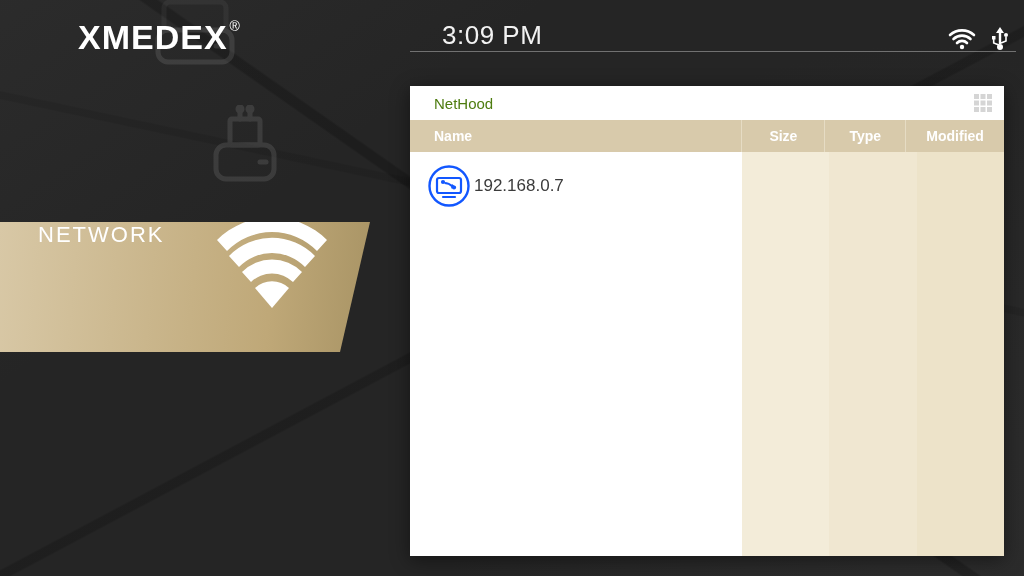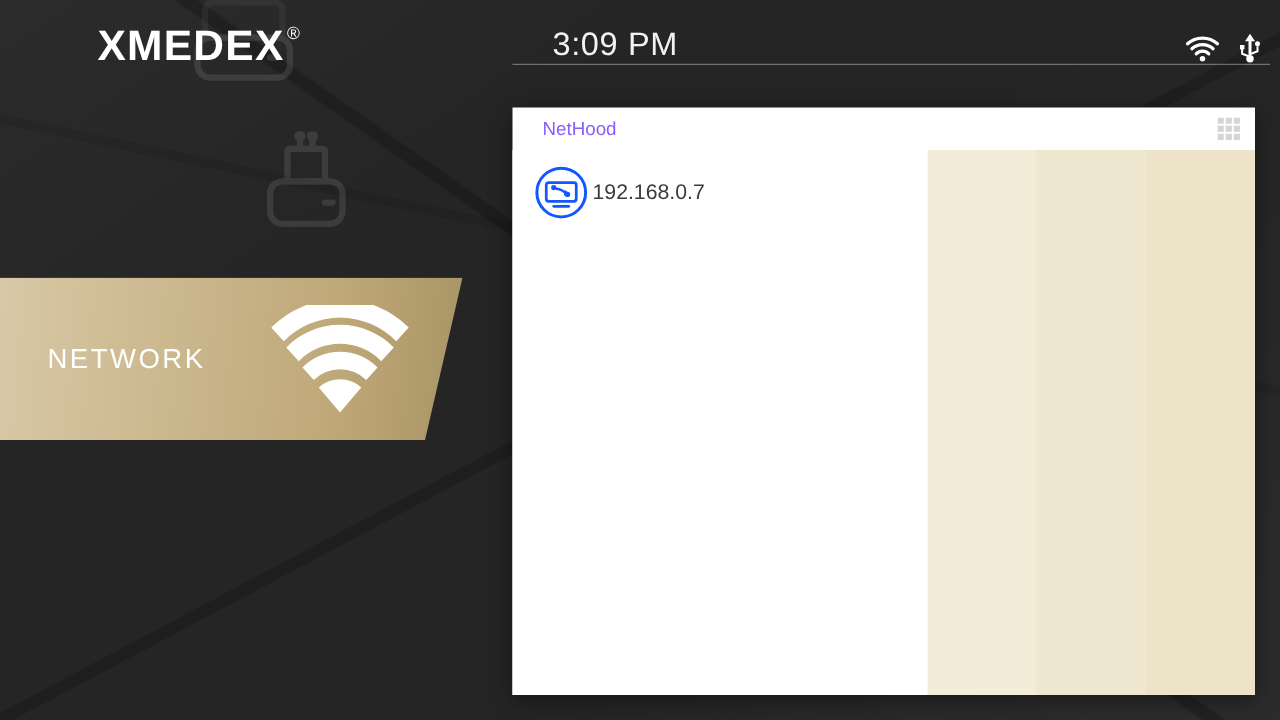--- a/index.html
+++ b/index.html
@@ -60,21 +60,21 @@
     .dim-usb-drive {
       position:absolute; top:105px; left:210px; opacity:0.10;
     }
     .dim-usb-drive svg, .dim-storage-icon svg { display:block; }
 
     .network-item {
       position:absolute; top:222px; left:0; width:395px; height:130px;
       background:linear-gradient(95deg, #d8c8a6 0%, #bfa878 68%, #a38f60 100%);
       
       clip-path: polygon(0 0, 370px 0, 340px 130px, 0 130px);
-      display:flex; align-items:center;
+      display:flex; 
       color:#fff;
       box-shadow:0 2px 12px rgba(0,0,0,0.4);
     }
     .network-item .label {
       font-size:22px; letter-spacing:2px; margin-left:38px;
     }
     .network-item .wifi-big { margin-left:auto; margin-right:68px; }
     .network-item .wifi-big svg { display:block; }
 
     
@@ -82,21 +82,21 @@
       position:absolute; top:86px; left:410px;
       width:594px; height:470px;
       background:#ffffff;
       box-shadow:0 4px 18px rgba(0,0,0,0.45);
       display:flex; flex-direction:column;
     }
 
     .panel-head {
       height:34px; display:flex; align-items:center;
       padding:0 12px 0 24px;
-      color:#8b5cf6; font-size:15px;
+      color:#4d7c0f; font-size:15px;
     }
     .panel-head .view-toggle { margin-left:auto; opacity:0.35; }
     .panel-head .view-toggle svg{display:block;}
 
     .col-headers {
       height:32px; display:flex; align-items:center;
       background:#d8caab;
       color:#fff; font-size:14px; font-weight:600;
     }
     .col-name  { padding-left:24px; width:332px; }
@@ -217,20 +217,29 @@
               <rect x="6.5" y="6.5" width="5" height="5"></rect>
               <rect x="13" y="6.5" width="5" height="5"></rect>
             <rect x="0" y="13" width="5" height="5"></rect>
               <rect x="6.5" y="13" width="5" height="5"></rect>
               <rect x="13" y="13" width="5" height="5"></rect>
           </g>
         </svg>
       </span>
     </div>
 
+    <div class="col-headers">
+      <div class="col-name">Name</div>
+      <div class="col-sep"></div>
+      <div class="col-size">Size</div>
+      <div class="col-sep"></div>
+      <div class="col-type">Type</div>
+      <div class="col-sep"></div>
+      <div class="col-mod">Modified</div>
+    </div>
 
     <div class="rows">
       <div class="rows-main">
         <div class="file-row">
           <span class="share-icon">
             <svg width="42" height="42" viewBox="0 0 42 42">
               <circle cx="21" cy="21" r="19.5" fill="none" stroke="#1257ff" stroke-width="2.4"></circle>
               <g transform="translate(9,10)">
                 <rect x="0" y="3" width="24" height="15" rx="2" fill="none" stroke="#1257ff" stroke-width="2.2"></rect>
                 <line x1="6" y1="22" x2="18" y2="22" stroke="#1257ff" stroke-width="2.2" stroke-linecap="round"></line>

